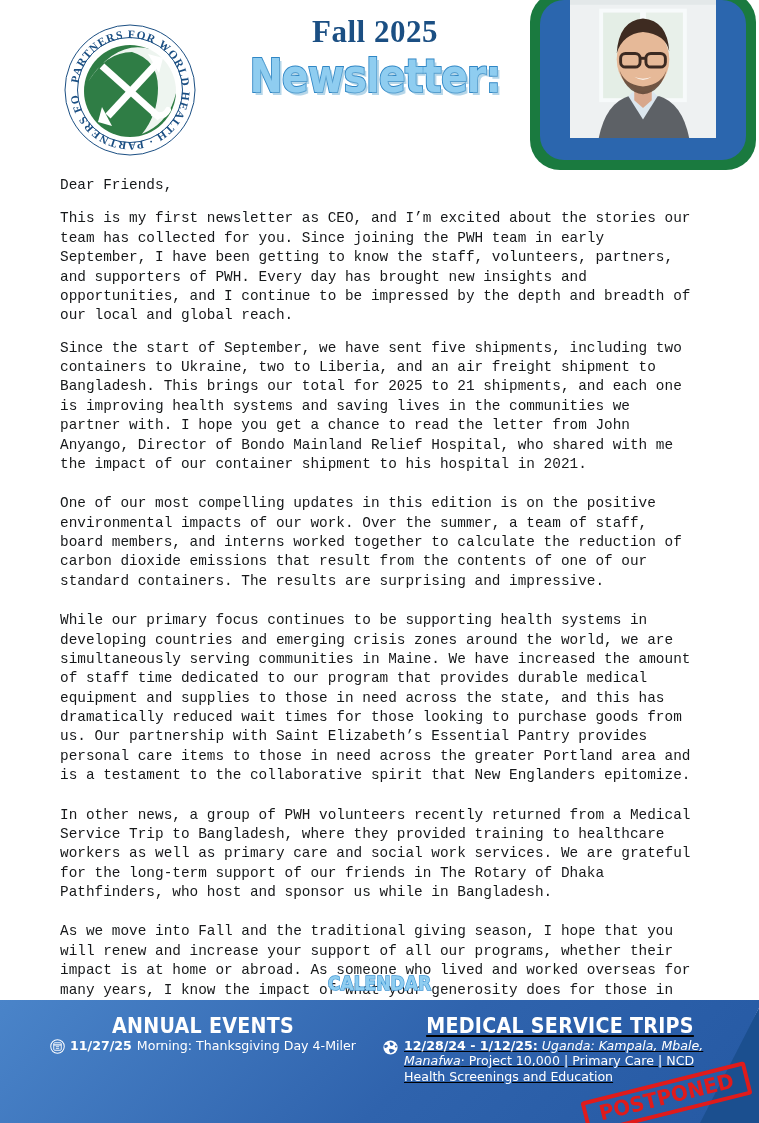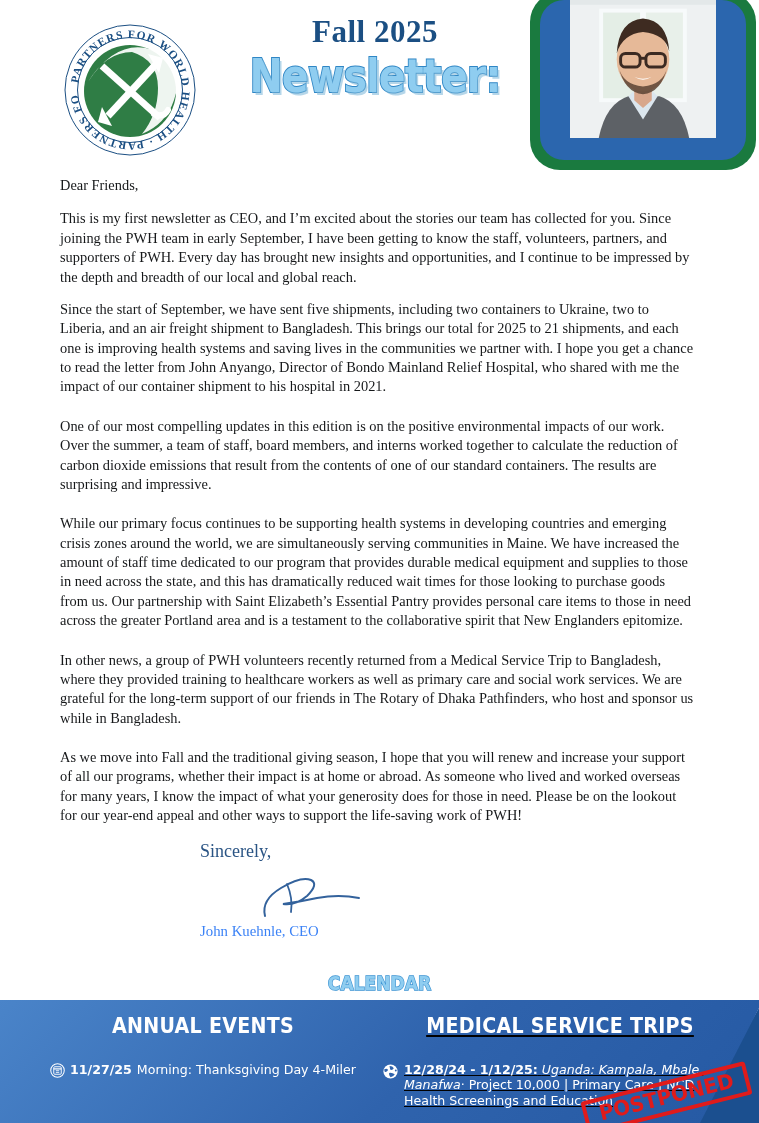--- a/index.html
+++ b/index.html
@@ -48,21 +48,21 @@
   }
   .photo-img svg{display:block;width:100%;height:100%;}
 
   
   .letter{
     position:absolute;left:60px;top:176px;width:634px;
     font-family:"Liberation Serif", serif;
     font-size:14.4px;line-height:1.345;color:#16181a;
     text-align:left;
   }
-  .letter p{margin:0 0 13px 0;}
+  .letter p{margin:0 0 13px 0;font-family:Liberation Mono, monospace;}
   .salutation{margin-bottom:14px !important;}
   .gap-extra{margin-bottom:20px !important;}
 
   .sign-wrap{margin-top:6px;padding-left:140px;}
   .sincerely{color:#2a5484;font-size:18px;margin:0;}
   .sig-svg{display:block;margin:-4px 0 0 55px;}
   .signer{color:#3b82f6;font-size:14.8px;margin:2px 0 0 75px;}
 
   
   .calendar-heading{
@@ -91,21 +91,21 @@
   .col-left{left:18px;width:370px;}
   .col-right{left:380px;width:360px;text-decoration:underline;}
 
   .col-title{
     font-family:"DejaVu Sans", sans-serif;font-weight:bold;
     font-size:20.5px;color:#ffffff;text-align:center;letter-spacing:.3px;
     transform:scaleX(.93);
   }
   .col-right .col-title{text-align:center;}
 
-  .ev-list{margin-top:24px;}
+  .ev-list{margin-top:0;}
   .ev{
     display:flex;align-items:flex-start;gap:5px;
     font-family:"DejaVu Sans", sans-serif;font-size:12.6px;color:#ffffff;
     margin-bottom:9px;line-height:1.22;
   }
   .col-left .ev{justify-content:center;}
   .ev-icon{flex:0 0 auto;margin-top:1px;}
   .ev-date{font-weight:bold;white-space:nowrap;}
   .ev-text{font-weight:normal;}
   .col-right .ev{margin-left:2px;}

